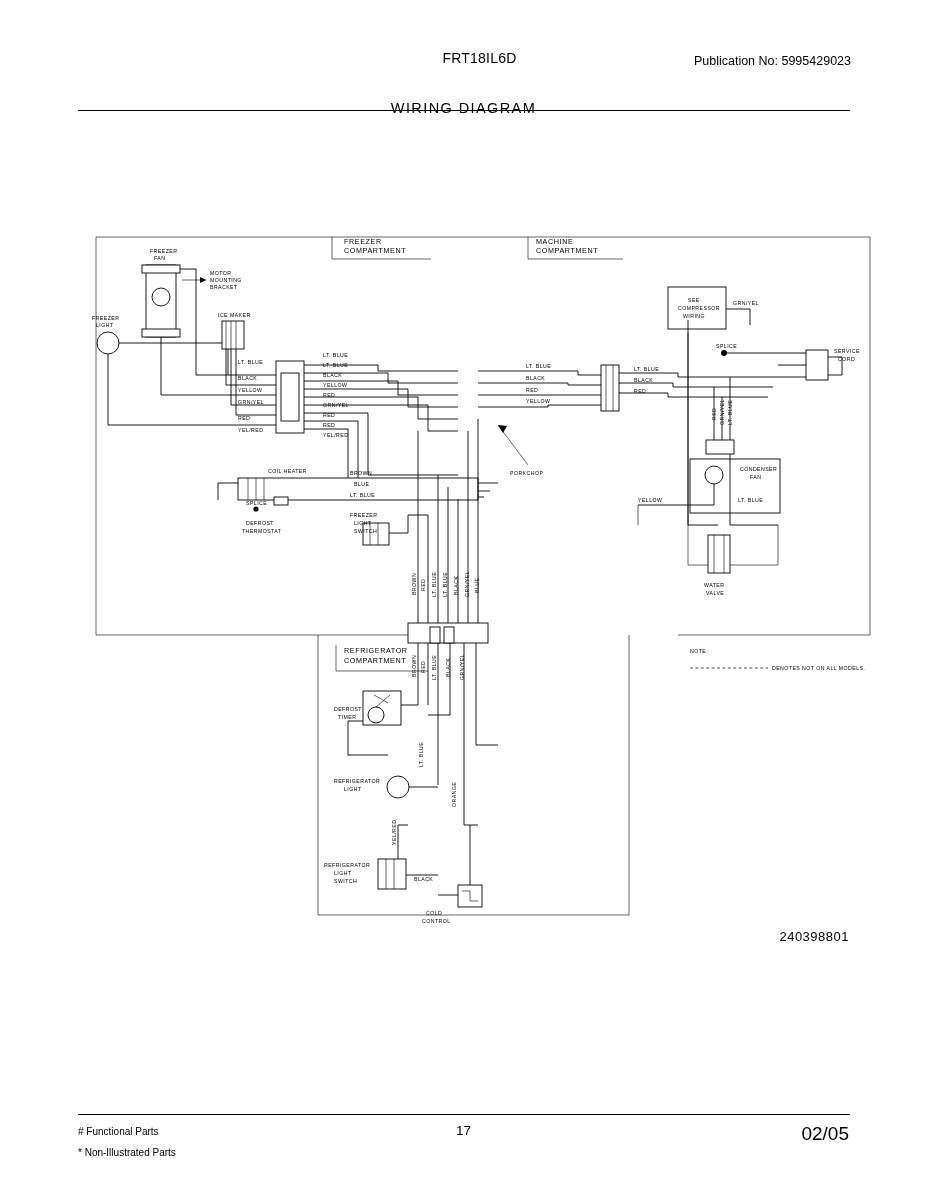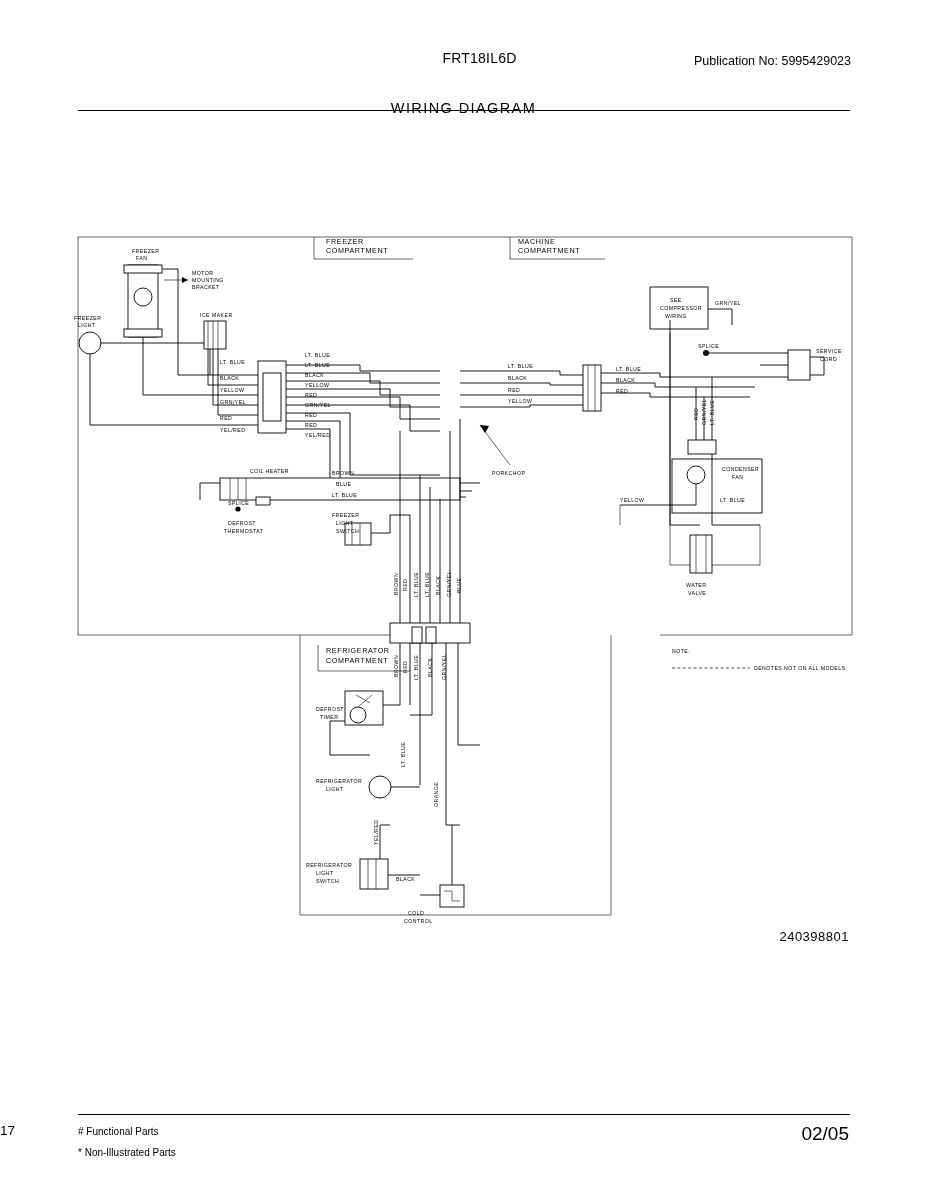--- a/index.html
+++ b/index.html
@@ -54,20 +54,21 @@
   .ftr-left {
     position: absolute;
     left: 78px; top: 1121px;
     font-size: 10px;
     line-height: 21px;
   }
   .ftr-page {
     position: absolute;
     left: 0; top: 1123px;
     width: 927px;
+    text-align: center;
     font-size: 13.5px;
   }
   .ftr-date {
     position: absolute;
     right: 78px; top: 1123px;
     font-size: 19px;
   }
   .ftr-rule {
     position: absolute;
     left: 78px; top: 1114px;
@@ -78,21 +79,21 @@
   .doc-number {
     position: absolute;
     right: 78px; top: 929px;
     font-size: 13px;
     letter-spacing: 0.5px;
     margin-left: 30px;
   }
   
   .diagram {
     position: absolute;
-    left: 60px;
+    left: 78px;
     top: 225px;
     width: 810px;
     height: 720px;
   }
   svg { display: block; }
   .lbl {
     font-family: "Liberation Sans", sans-serif;
     font-size: 5.2px;
     letter-spacing: 0.45px;
     fill: #000;

